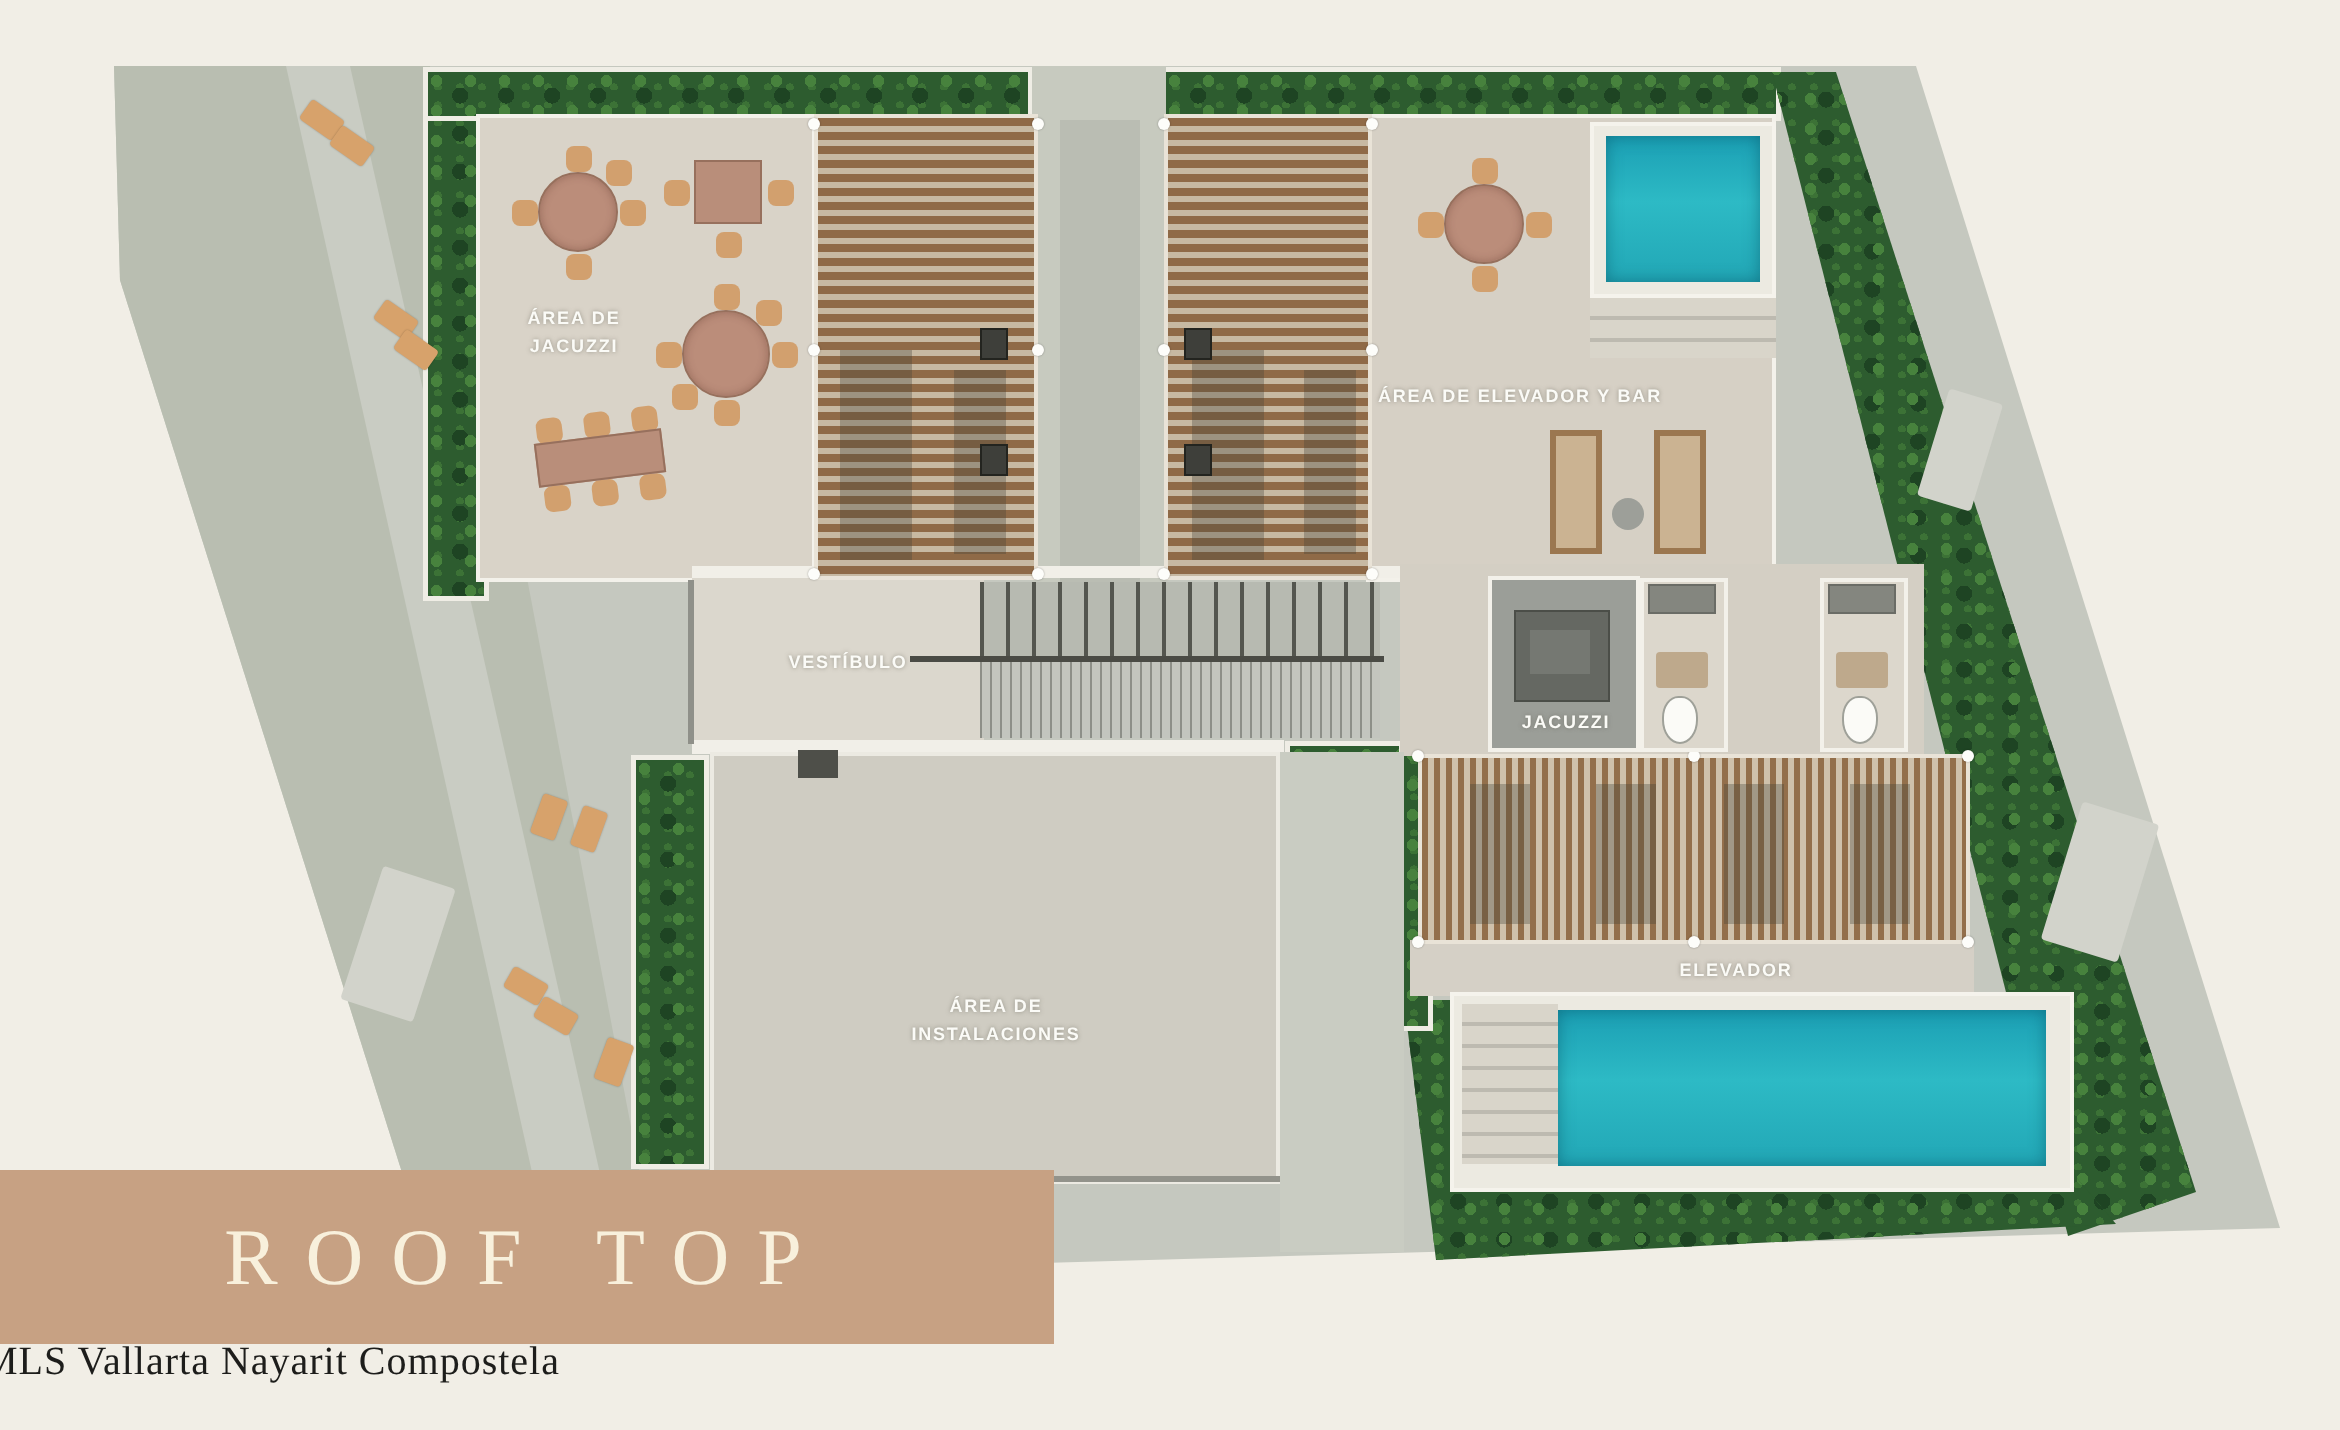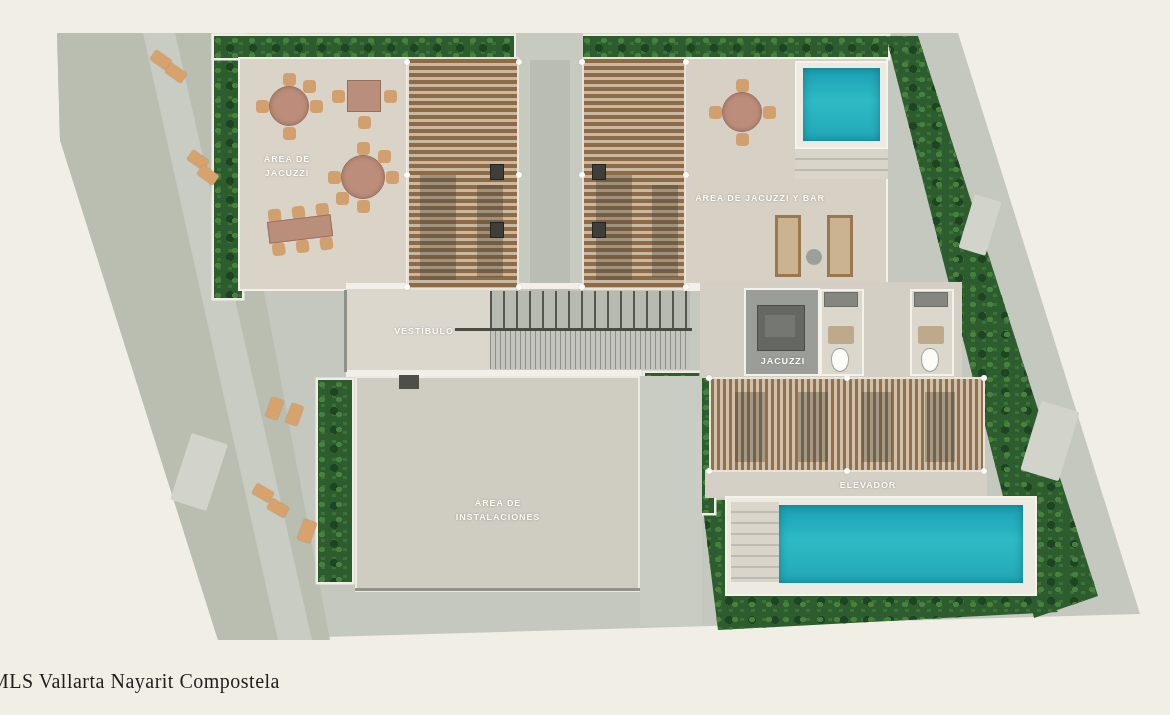--- a/index.html
+++ b/index.html
@@ -179,24 +179,27 @@
   <div class="abs planterírc" style="left:224px;top:550px;width:56px;height:56px;"></div>
   <div class="abs planterírc" style="left:903px;top:41px;width:54px;height:54px;"></div>
   <div class="abs planterírc" style="left:1060px;top:543px;width:52px;height:56px;"></div>
   <div class="abs pad" style="left:966px;top:197px;width:28px;height:56px;transform:rotate(17deg);"></div>
   <div class="abs pad" style="left:1030px;top:405px;width:40px;height:72px;transform:rotate(17deg);"></div>
 
   <div class="lbl" style="left:287px;top:166px;">
     <span>ÁREA DE</span><br>
     <span>JACUZZI</span>
   </div>
-  <div class="lbl" style="left:760px;top:198px;">ÁREA DE JACUZZI Y BAR</div>
+  <div class="lbl" style="left:760px;top:198px;">ÁREA DE ELEVADOR Y BAR</div>
   <div class="lbl" style="left:424px;top:331px;">VESTÍBULO</div>
   <div class="lbl" style="left:783px;top:361px;">JACUZZI</div>
   <div class="lbl" style="left:498px;top:510px;">
     <span>ÁREA DE</span><br>
     <span>INSTALACIONES</span>
   </div>
   <div class="lbl" style="left:868px;top:485px;">ELEVADOR</div>
 
+  <div class="abs banner" style="left:0;top:585px;width:527px;height:87px;">
+    <span>ROOF TOP</span>
+  </div>
   <div class="abs watermark" style="left:-9px;top:670px;">MLS Vallarta Nayarit Compostela</div>
 
 </div>
 
 </body></html>

